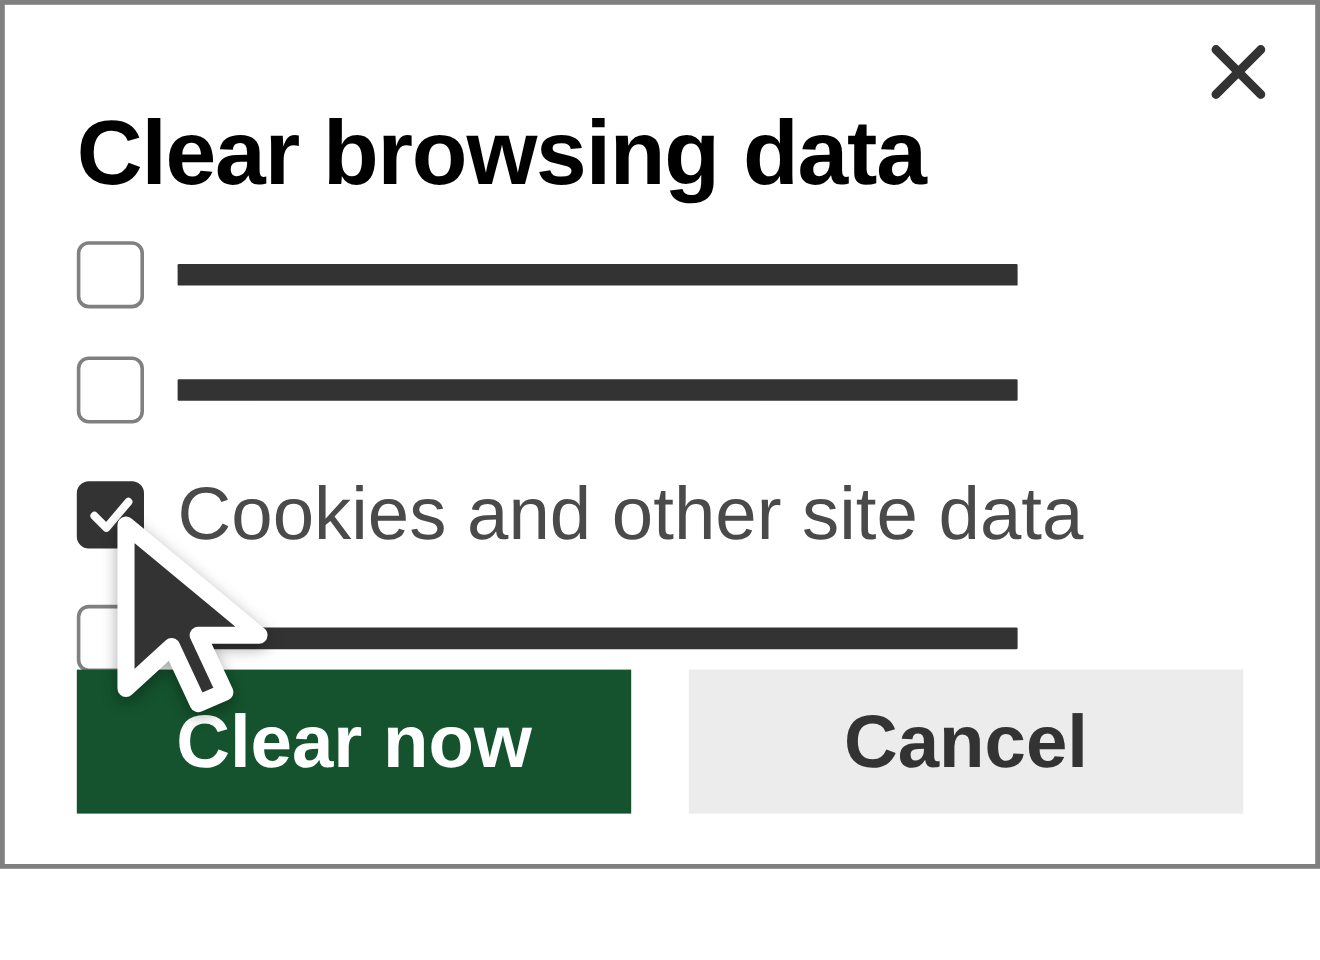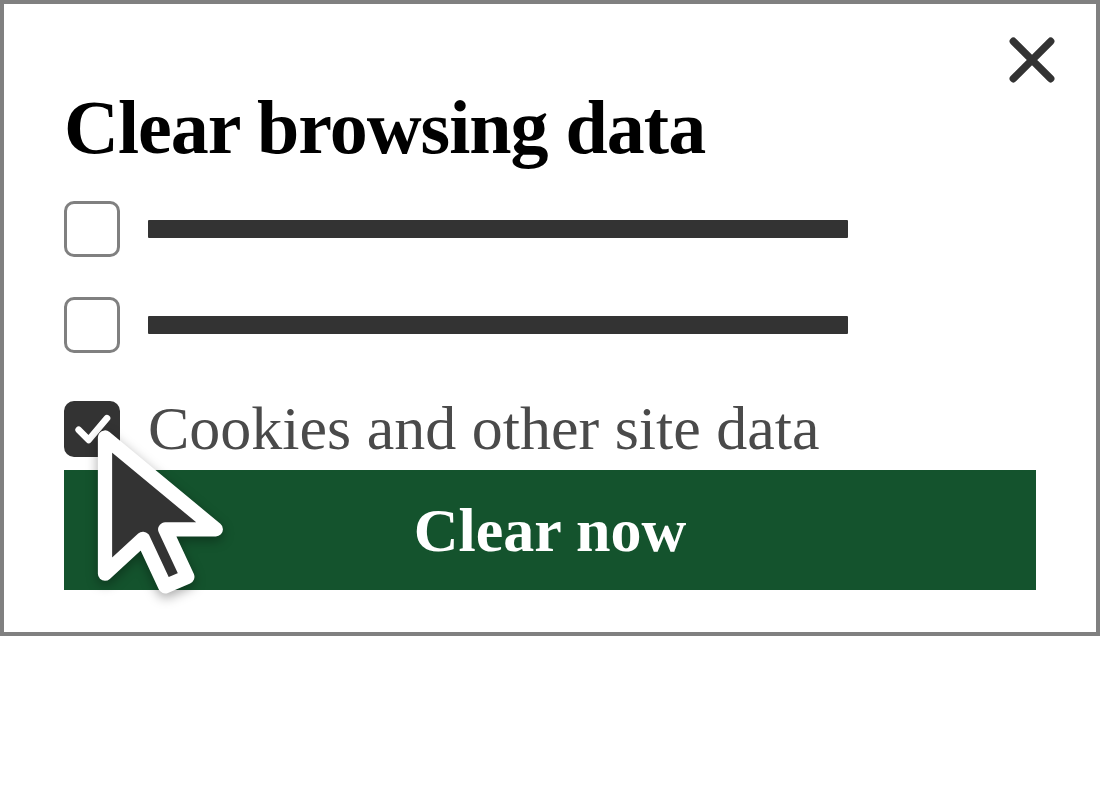--- a/index.html
+++ b/index.html
@@ -4,25 +4,24 @@
 <style>
   * { box-sizing: border-box; }
   html, body {
     margin: 0; padding: 0;
     width: 1100px; height: 800px;
     font-family: "Segoe UI", "Helvetica Neue", Arial, sans-serif;
     background: #fff;
   }
   .dialog {
     position: relative;
-    width: 1100px; height: 636px;
+    width: 1100px; height: 724px;
     border: 4px solid #808080;
     background: #fff;
     padding: 60px 60px 40px 60px;
-    font-family: Liberation Serif, serif;
   }
   .close-btn {
     position: absolute;
     top: 28px; right: 36px;
     width: 56px; height: 56px;
     cursor: pointer;
   }
   .close-btn svg { width: 56px; height: 56px; display:block; }
   .title {
     font-size: 76px;
@@ -151,20 +150,21 @@
 
     <div class="opt-row">
       <div class="cb"></div>
       <div class="placeholder-bar ph4"></div>
     </div>
 
   </div>
 
   <div class="buttons">
     <div class="btn btn-primary">Clear now</div>
+    <div class="btn btn-secondary">Cancel</div>
   </div>
 
   <div class="cursor">
     <svg viewBox="0 0 100 120">
       <path d="M14 6 L14 92 L38 70 L52 100 L66 94 L52 64 L84 64 Z" fill="#333333" stroke="#ffffff" stroke-width="9" stroke-linejoin="round"></path>
     </svg>
   </div>
 
 </div>
 

